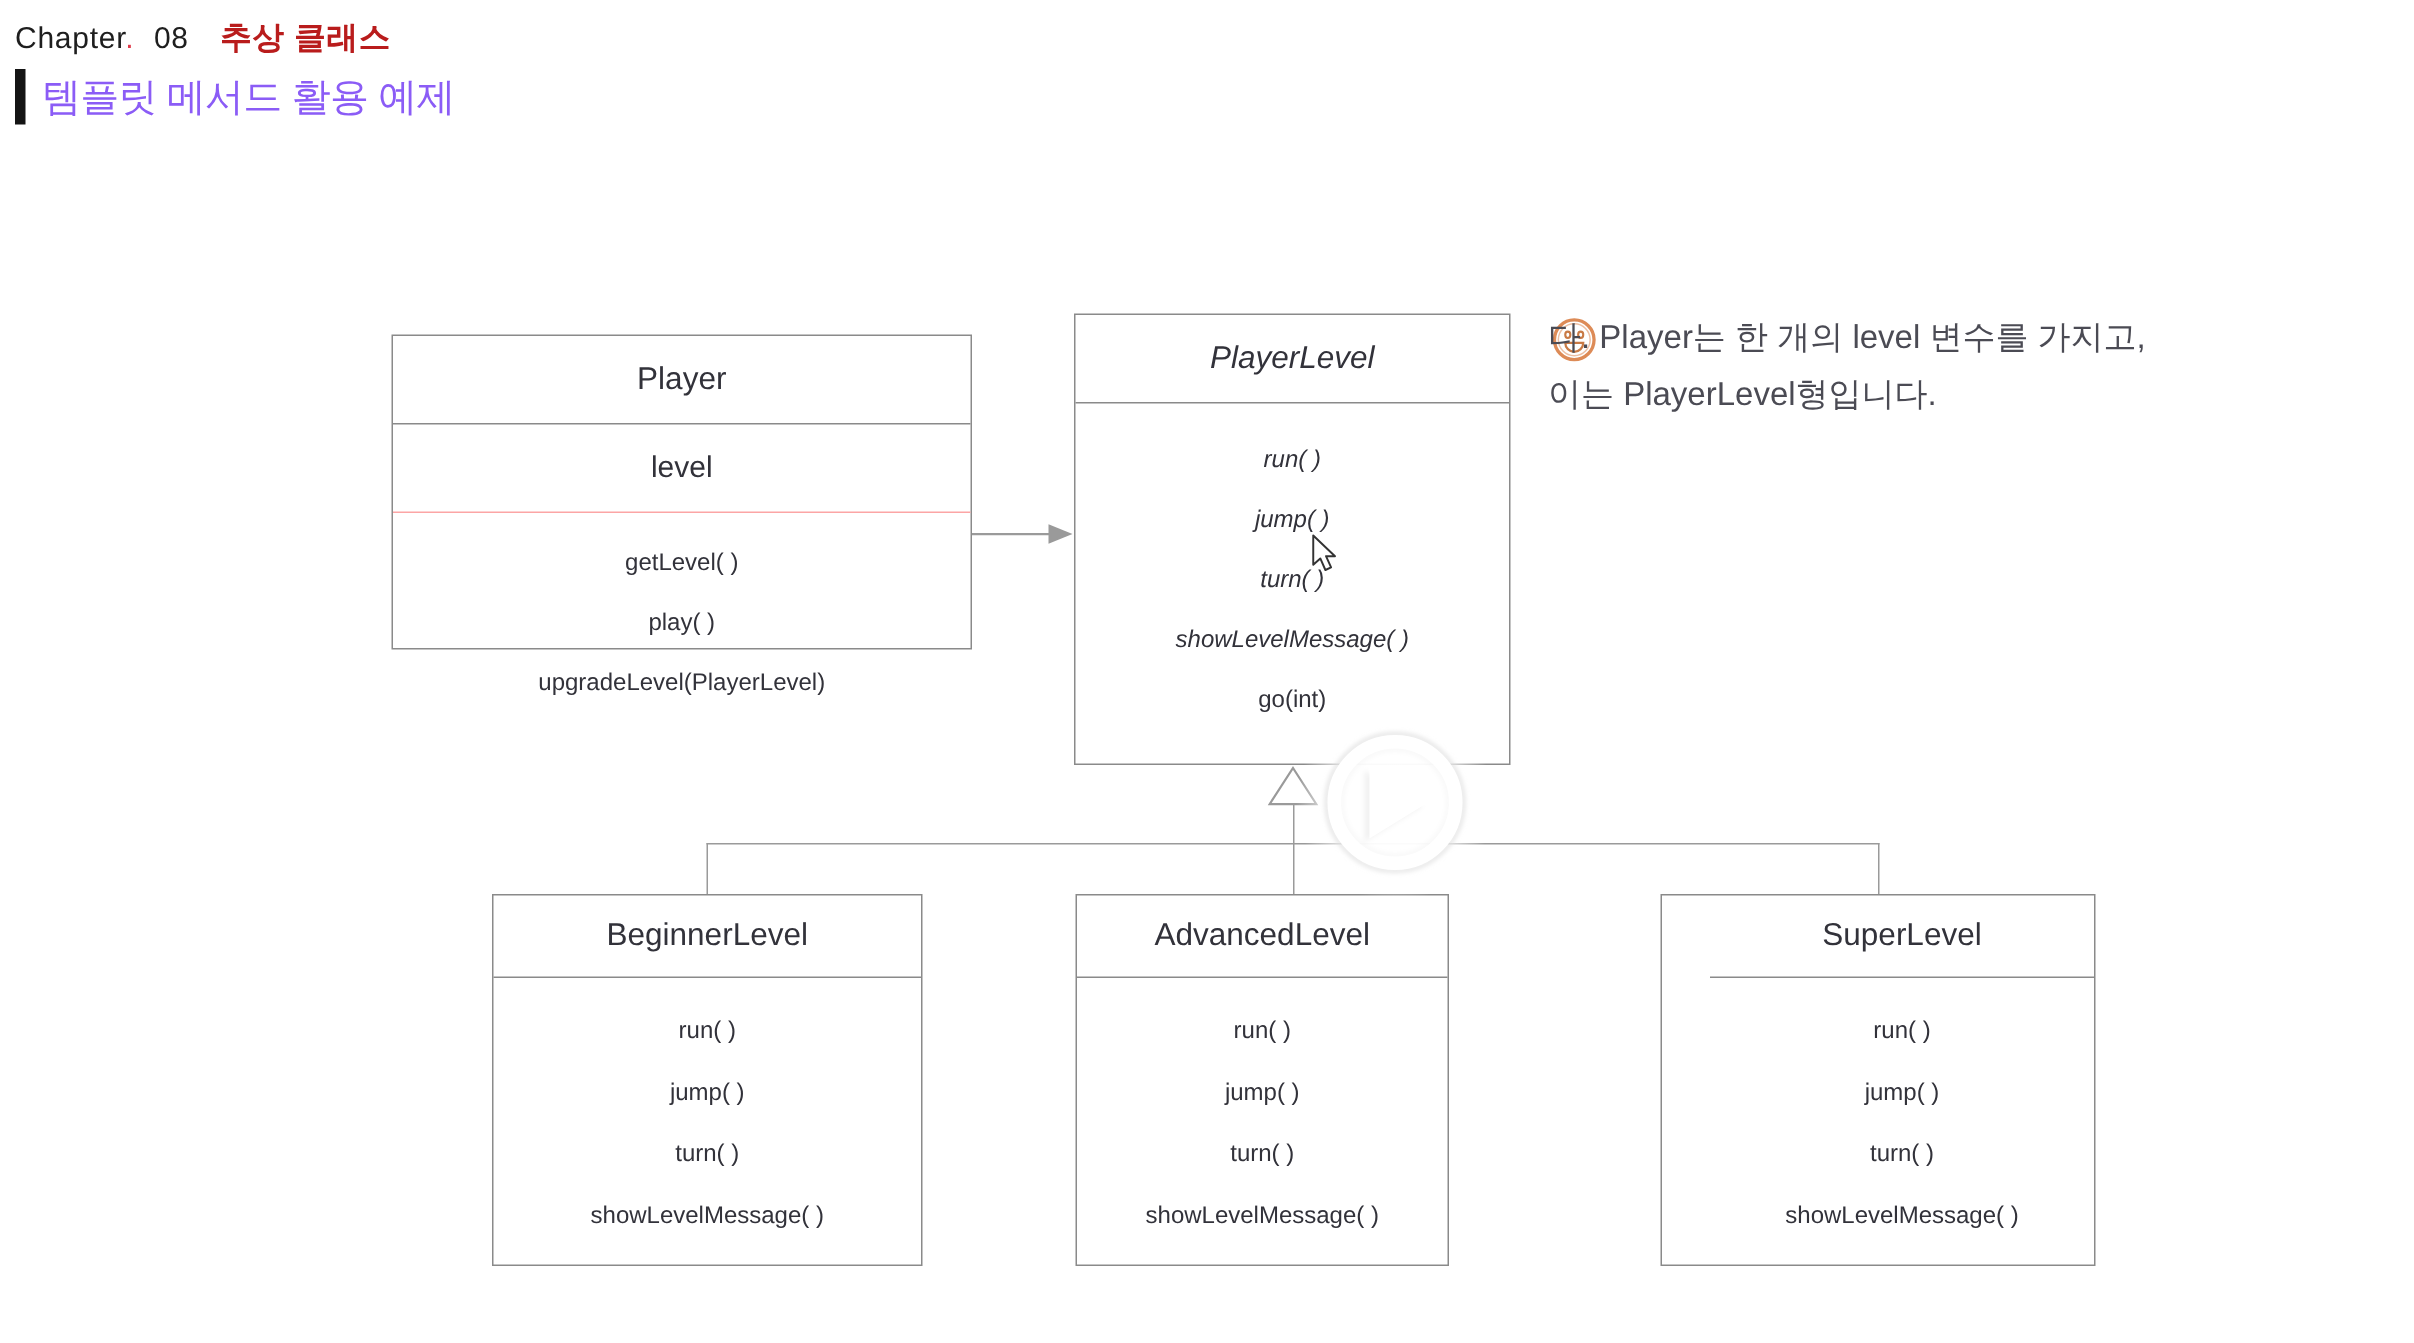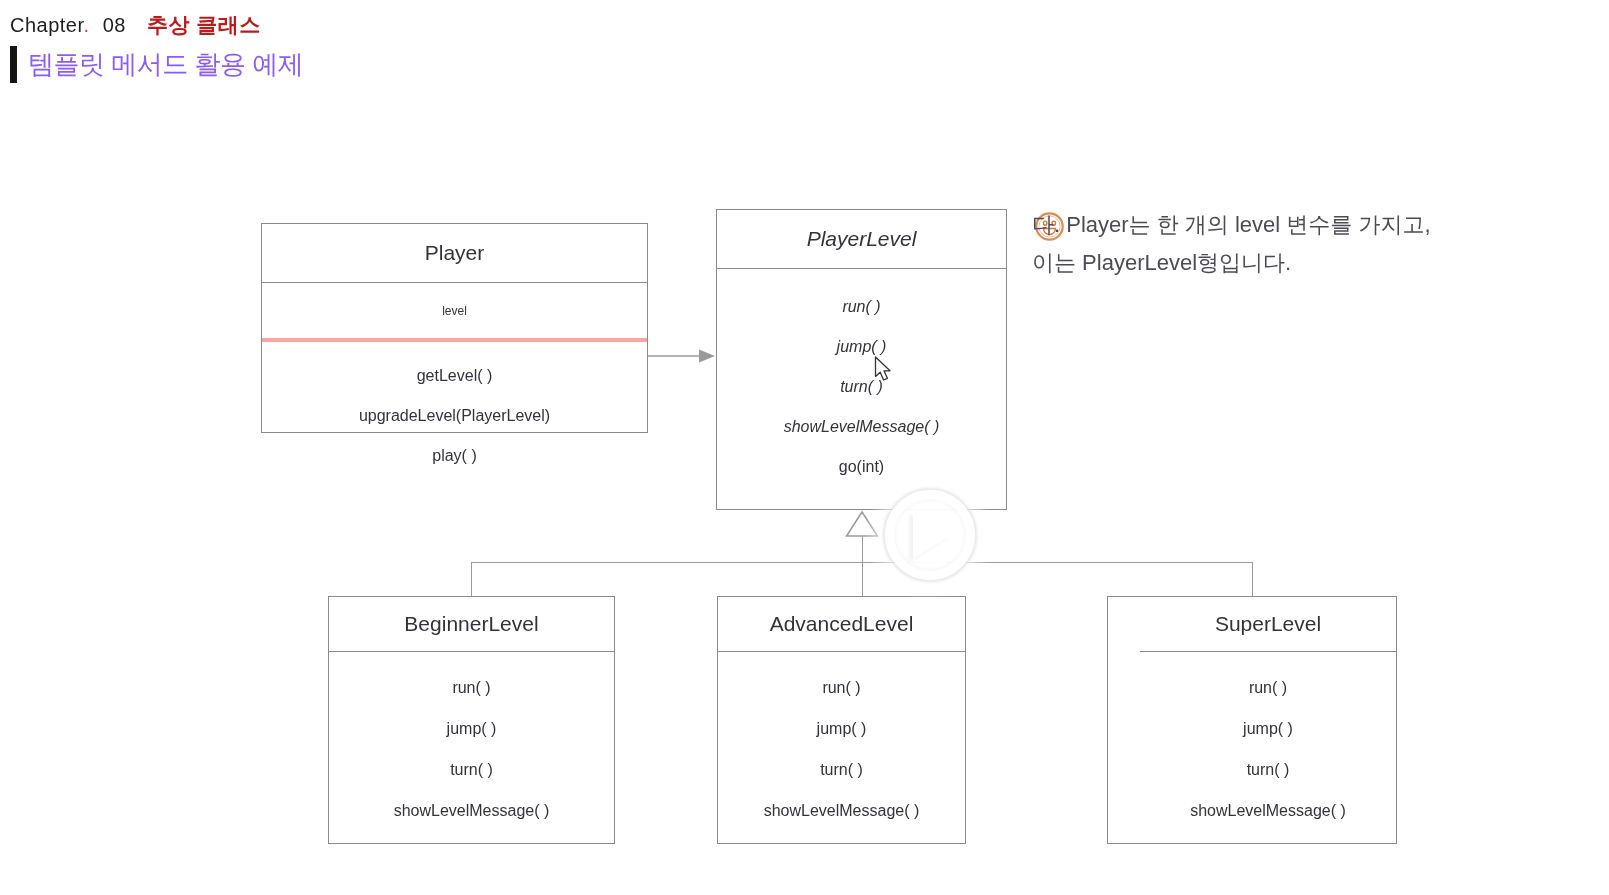--- a/index.html
+++ b/index.html
@@ -15,22 +15,22 @@
   .chapter-topic { color:#b91c1c; font-weight:bold; margin-left:21px; font-size:21px; }
 
   .main-title { position:absolute; left:10px; top:46px; display:flex; align-items:center; }
   .title-bar { width:7px; height:37px; background:#141414; margin-right:11px; }
   .title-text { font-size:26px; font-weight:normal; color:#8b5cf6; letter-spacing:-0.5px; white-space:nowrap; }
 
   
   .uml-box { position:absolute; background:#fff; border:1px solid #8a8a8a; color:#32323a; }
   .sec-title { border-bottom:1px solid #8a8a8a; display:flex; align-items:center; justify-content:center;
                font-size:21px; }
-  .sec-attr  { border-bottom:4px solid #fca5a5; display:flex; align-items:center; justify-content:center;
-               font-size:12px;text-align:center; }
+  .sec-attr  { border-bottom:1px solid #fca5a5; display:flex; align-items:center; justify-content:center;
+               font-size:20px;text-align:center; }
   .rows { }
   .row { height:40px; line-height:40px; text-align:center; font-size:16px; white-space:nowrap; }
   .italic { font-style:italic; }
 
   #player-box      { left:213px;  top:223px; width:387px; height:210px;margin-left:48px; }
   #player-box .sec-title { height:59px; }
   #player-box .sec-attr  { height:59px; }
   #player-box .rows { padding-top:14px; }
 
   #playerlevel-box { left:716px;  top:209px; width:291px; height:301px; }
@@ -88,22 +88,22 @@
     <line x1="26" y1="14" x2="101" y2="14" stroke="#9a9a9a" stroke-width="1.5"></line>
     <polygon points="14,2.5 26.5,14 14,25.5 1.5,14" fill="#ffffff" stroke="#9a9a9a" stroke-width="1.5"></polygon>
     <polygon points="99,7.5 115,14 99,20.5" fill="#9a9a9a"></polygon>
   </svg>
 
   <div class="uml-box" id="player-box">
     <div class="sec-title">Player</div>
     <div class="sec-attr">level</div>
     <div class="rows">
       <div class="row">getLevel( )</div>
+      <div class="row">play( )</div>
       <div class="row">upgradeLevel(PlayerLevel)</div>
-      <div class="row">play( )</div>
     </div>
   </div>
 
   <div class="uml-box" id="playerlevel-box">
     <div class="sec-title italic">PlayerLevel</div>
     <div class="rows">
       <div class="row italic">run( )</div>
       <div class="row italic">jump( )</div>
       <div class="row italic">turn( )</div>
       <div class="row italic">showLevelMessage( )</div>

